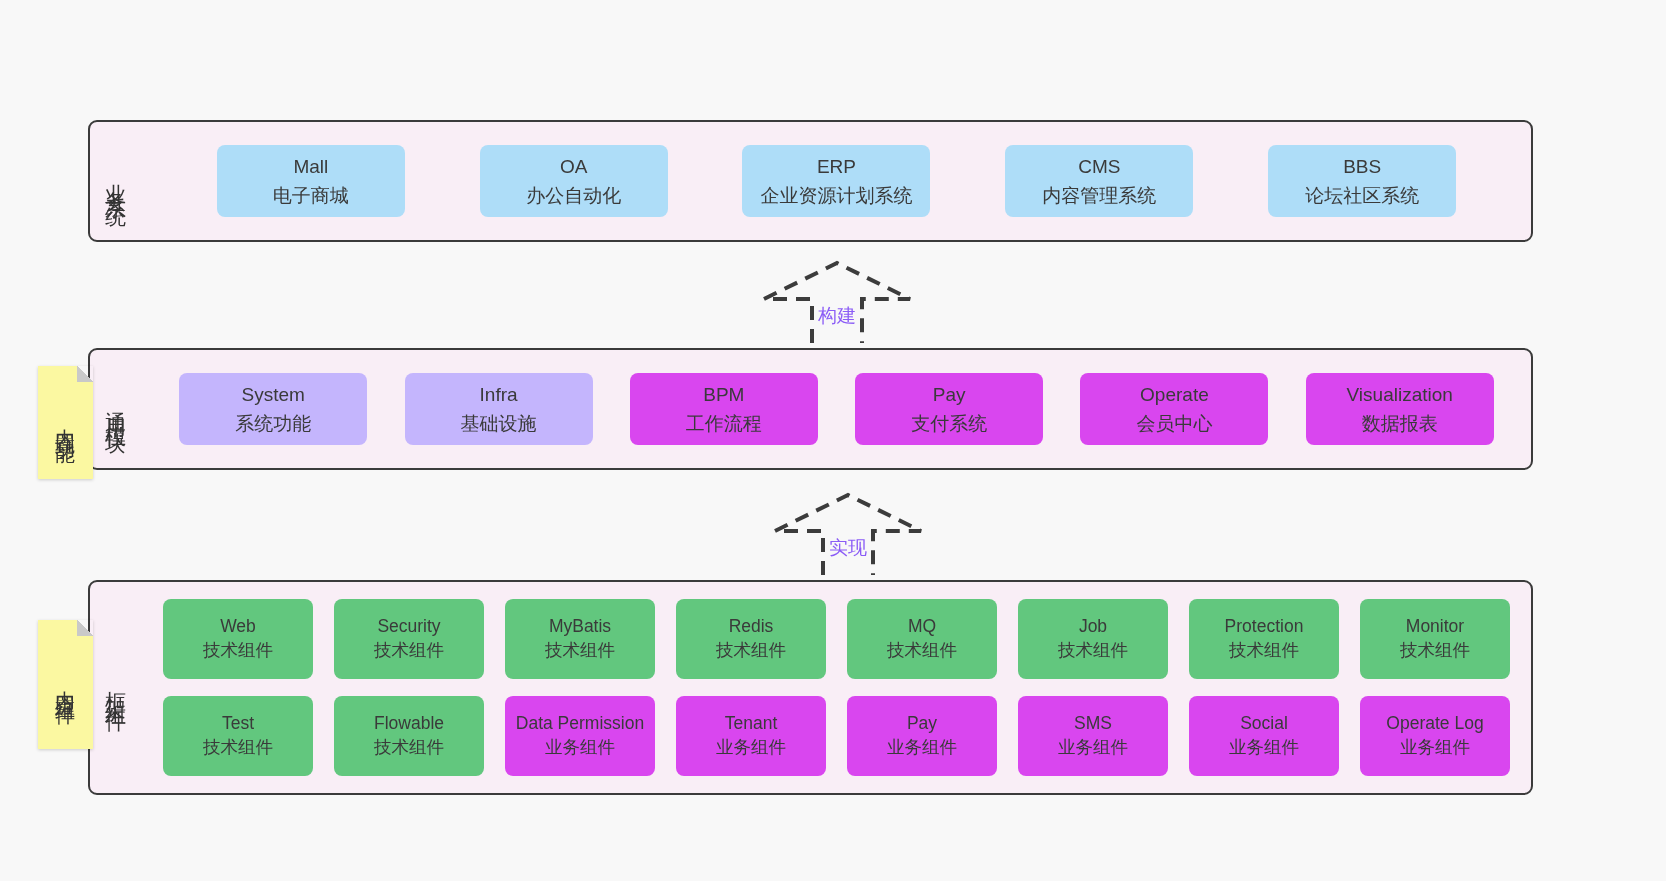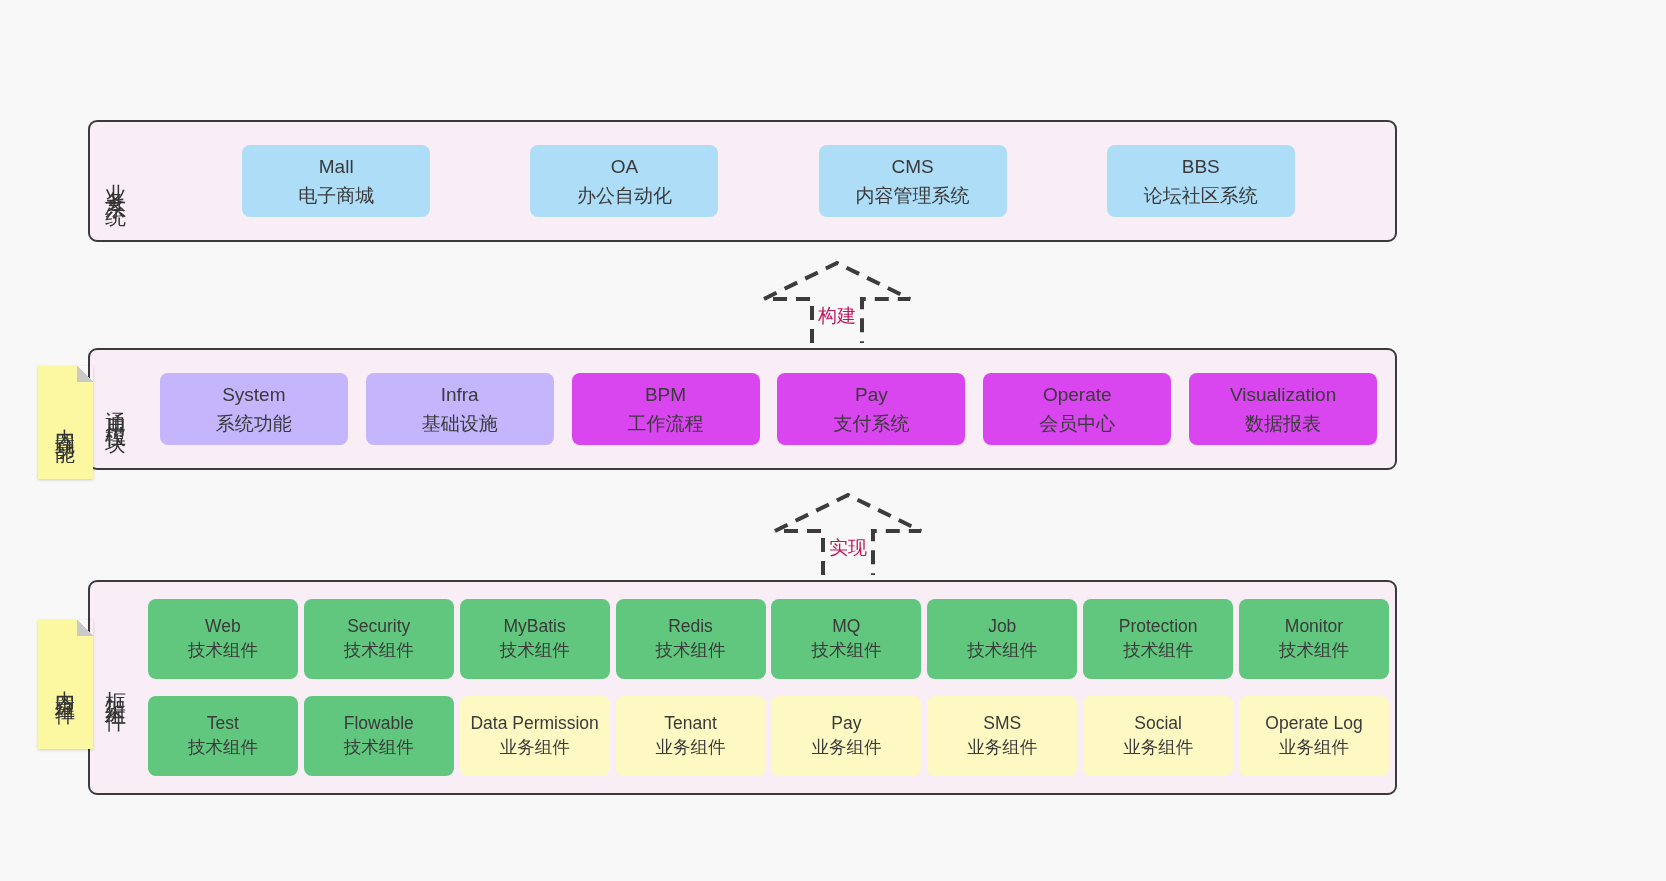--- a/index.html
+++ b/index.html
@@ -9,21 +9,21 @@
     height: 881px;
     background: #f8f8f8;
     font-family: "Liberation Sans", "DejaVu Sans", sans-serif;
     color: #3a3a3a;
     overflow: hidden;
     position: relative;
   }
   .band {
     position: absolute;
     left: 88px;
-    width: 1309px;
+    width: 1445px;
     box-sizing: border-box;
     border: 2px solid #3b3b3b;
     border-radius: 9px;
     background: #f9eef6;
     display: flex;
   }
   #business-band { top: 120px; height: 122px; }
   #module-band   { top: 348px; height: 122px; }
   #component-band{ top: 580px; height: 215px; }
 
@@ -67,38 +67,38 @@
     text-align: center;
   }
   .box.big   { width: 188px; height: 72px; font-size: 19px; line-height: 1.55; }
   .box.small { width: 150px; height: 80px; font-size: 17.5px; line-height: 1.35; }
   .box .t { display: block; }
   .box .s { display: block; }
   .blue   { background: #aeddf8; }
   .red    { background: #c4b5fd; }
   .pinkbx { background: #d946ef; }
   .green  { background: #62c77e; }
-  .lgreen { background: #fef9c3; }
+  .lgreen { background: #d946ef; }
 
   
   .arrow {
     position: absolute;
     width: 170px;
     height: 88px;
   }
   #arrow-build     { left: 752px; top: 255px; }
   #arrow-implement { left: 763px; top: 487px; }
   .arrow svg { position: absolute; left: 0; top: 0; }
   .arrow-label {
     position: absolute;
     left: 50%;
     top: 48px;
     transform: translateX(-50%);
     font-size: 19px;
-    color: #be185d;
+    color: #8b5cf6;
     background: #f8f8f8;
     padding: 0 2px;
     white-space: nowrap;
   }
 
   
   .note {
     position: absolute;
     left: 38px;
     width: 55px;
@@ -132,20 +132,24 @@
   <div class="boxes">
     <div class="box big blue">
       <span class="t">Mall</span>
       <span class="s">电子商城</span>
     </div>
     <div class="box big blue">
       <span class="t">OA</span>
       <span class="s">办公自动化</span>
     </div>
     <div class="box big blue">
+      <span class="t">ERP</span>
+      <span class="s">企业资源计划系统</span>
+    </div>
+    <div class="box big blue">
       <span class="t">CMS</span>
       <span class="s">内容管理系统</span>
     </div>
     <div class="box big blue">
       <span class="t">BBS</span>
       <span class="s">论坛社区系统</span>
     </div>
   </div>
 </div>
 

